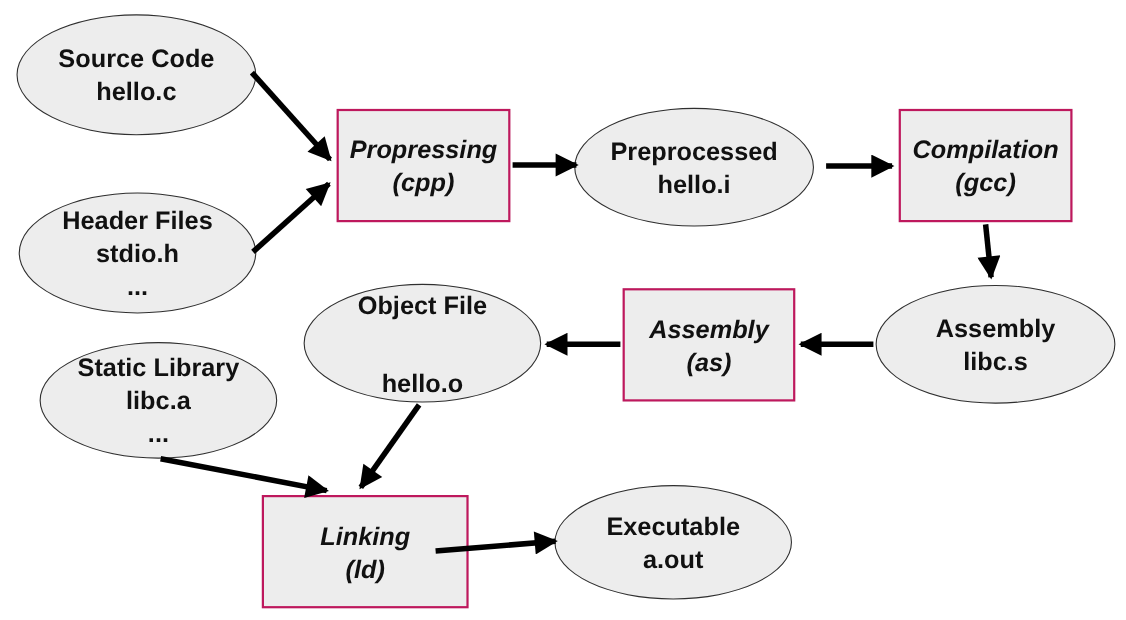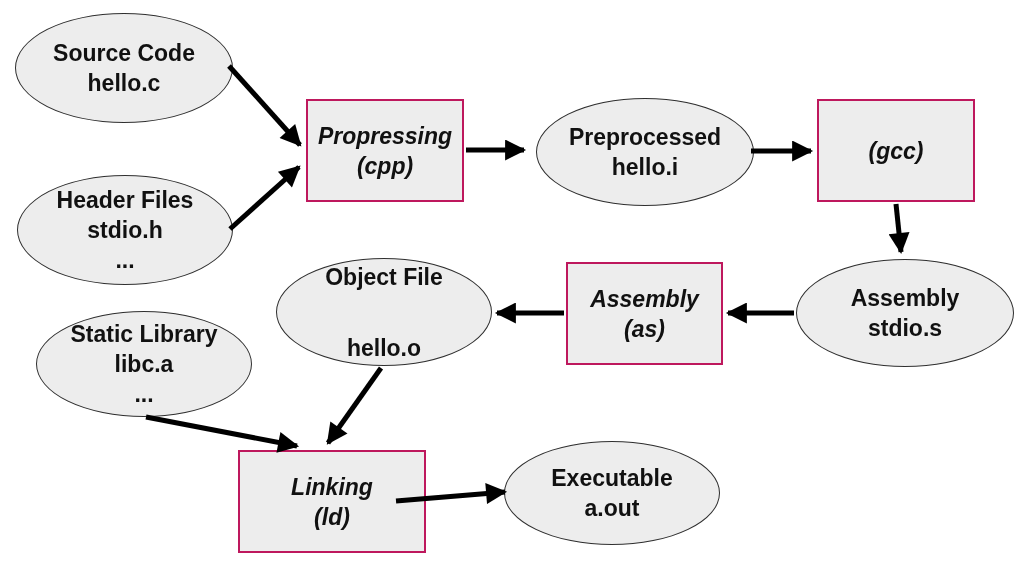--- a/index.html
+++ b/index.html
@@ -51,28 +51,28 @@
     <span>Source Code</span>
     <span>hello.c</span>
   </div>
 
   <div class="node ellipse" style="left:17px; top:175px; width:216px; height:110px;">
     <span>Header Files</span>
     <span>stdio.h</span>
     <span>...</span>
   </div>
 
-  <div class="node ellipse" style="left:536px; top:98px; width:218px; height:108px;">
+  <div class="node ellipse" style="left:522px; top:98px; width:218px; height:108px;">
     <span>Preprocessed</span>
     <span>hello.i</span>
   </div>
 
   <div class="node ellipse" style="left:796px; top:259px; width:218px; height:108px;">
     <span>Assembly</span>
-    <span>stdio.s</span>
+    <span>libc.s</span>
   </div>
 
   <div class="node ellipse" style="left:276px; top:258px; width:216px; height:108px;gap:41px;">
     <span>Object File</span>
     <span>hello.o</span>
   </div>
 
   <div class="node ellipse" style="left:36px; top:311px; width:216px; height:106px;align-items:center;">
     <span>Static Library</span>
     <span>libc.a</span>
@@ -83,20 +83,21 @@
     <span>Executable</span>
     <span>a.out</span>
   </div>
 
   <div class="node rect" style="left:306px; top:99px; width:158px; height:103px;">
     <span>Propressing</span>
     <span>(cpp)</span>
   </div>
 
   <div class="node rect" style="left:817px; top:99px; width:158px; height:103px;">
+    <span>Compilation</span>
     <span>(gcc)</span>
   </div>
 
   <div class="node rect" style="left:566px; top:262px; width:157px; height:103px;">
     <span>Assembly</span>
     <span>(as)</span>
   </div>
 
   <div class="node rect" style="left:238px; top:450px; width:188px; height:103px;">
     <span>Linking</span>

